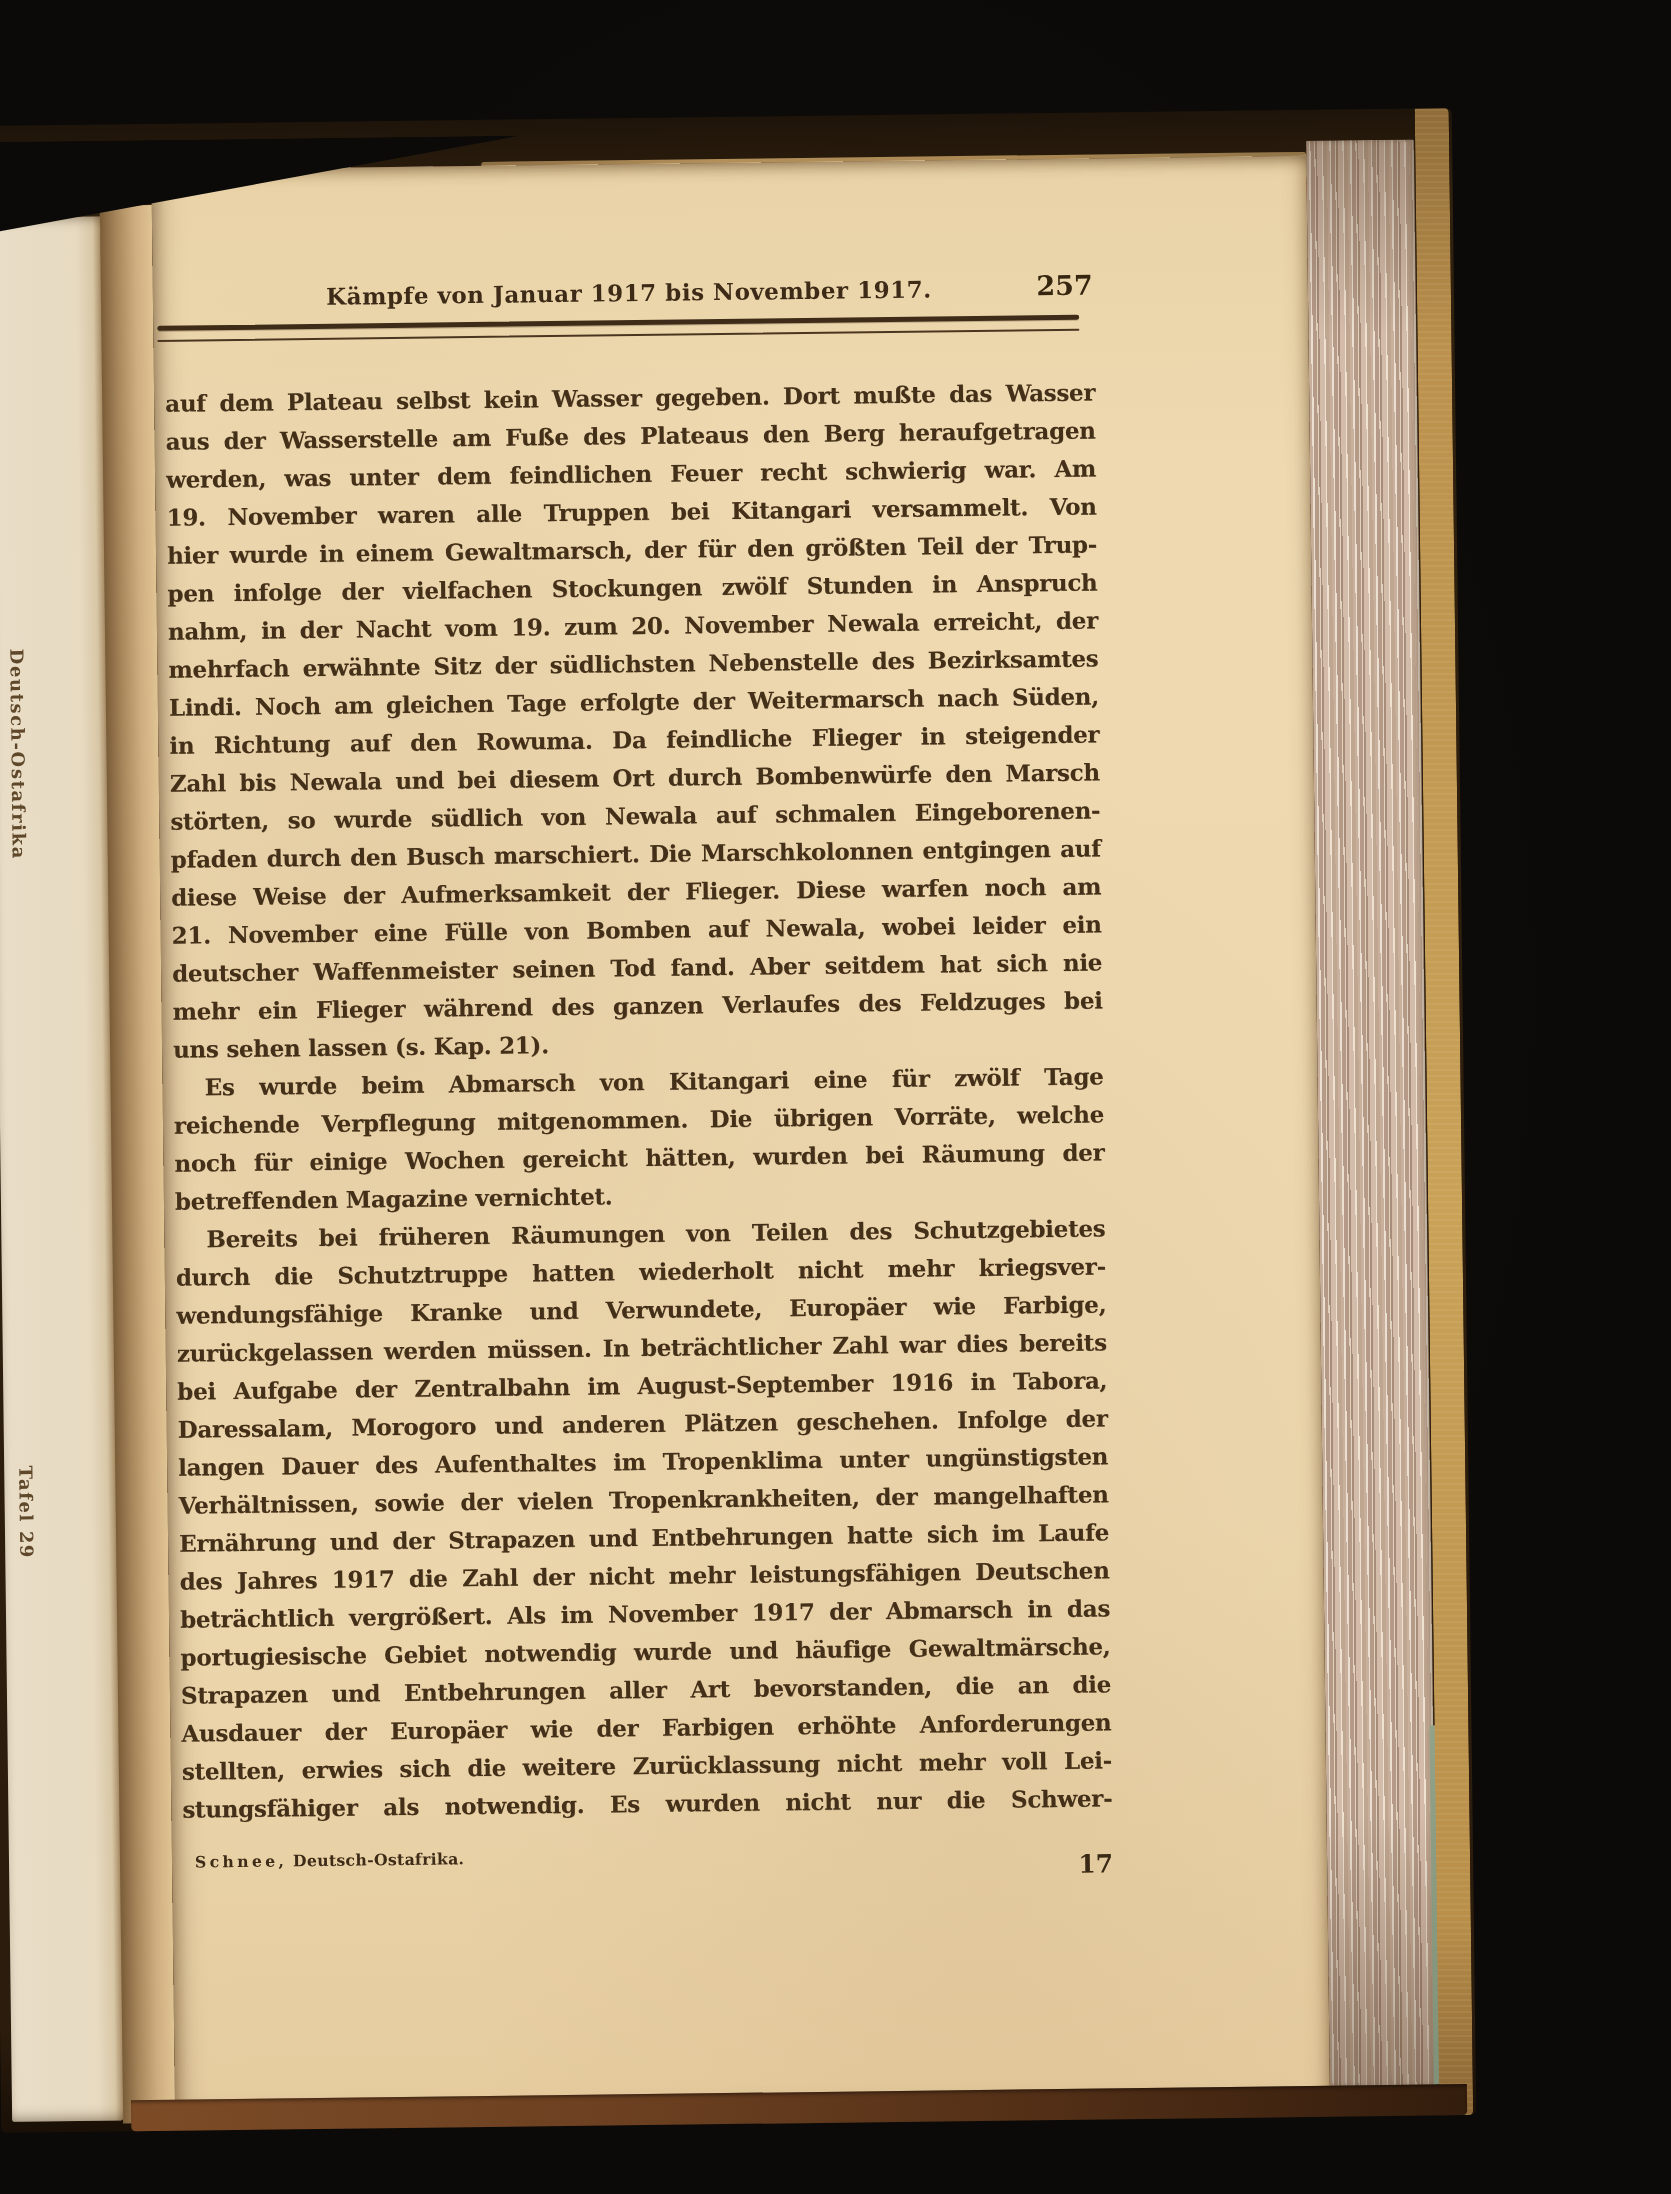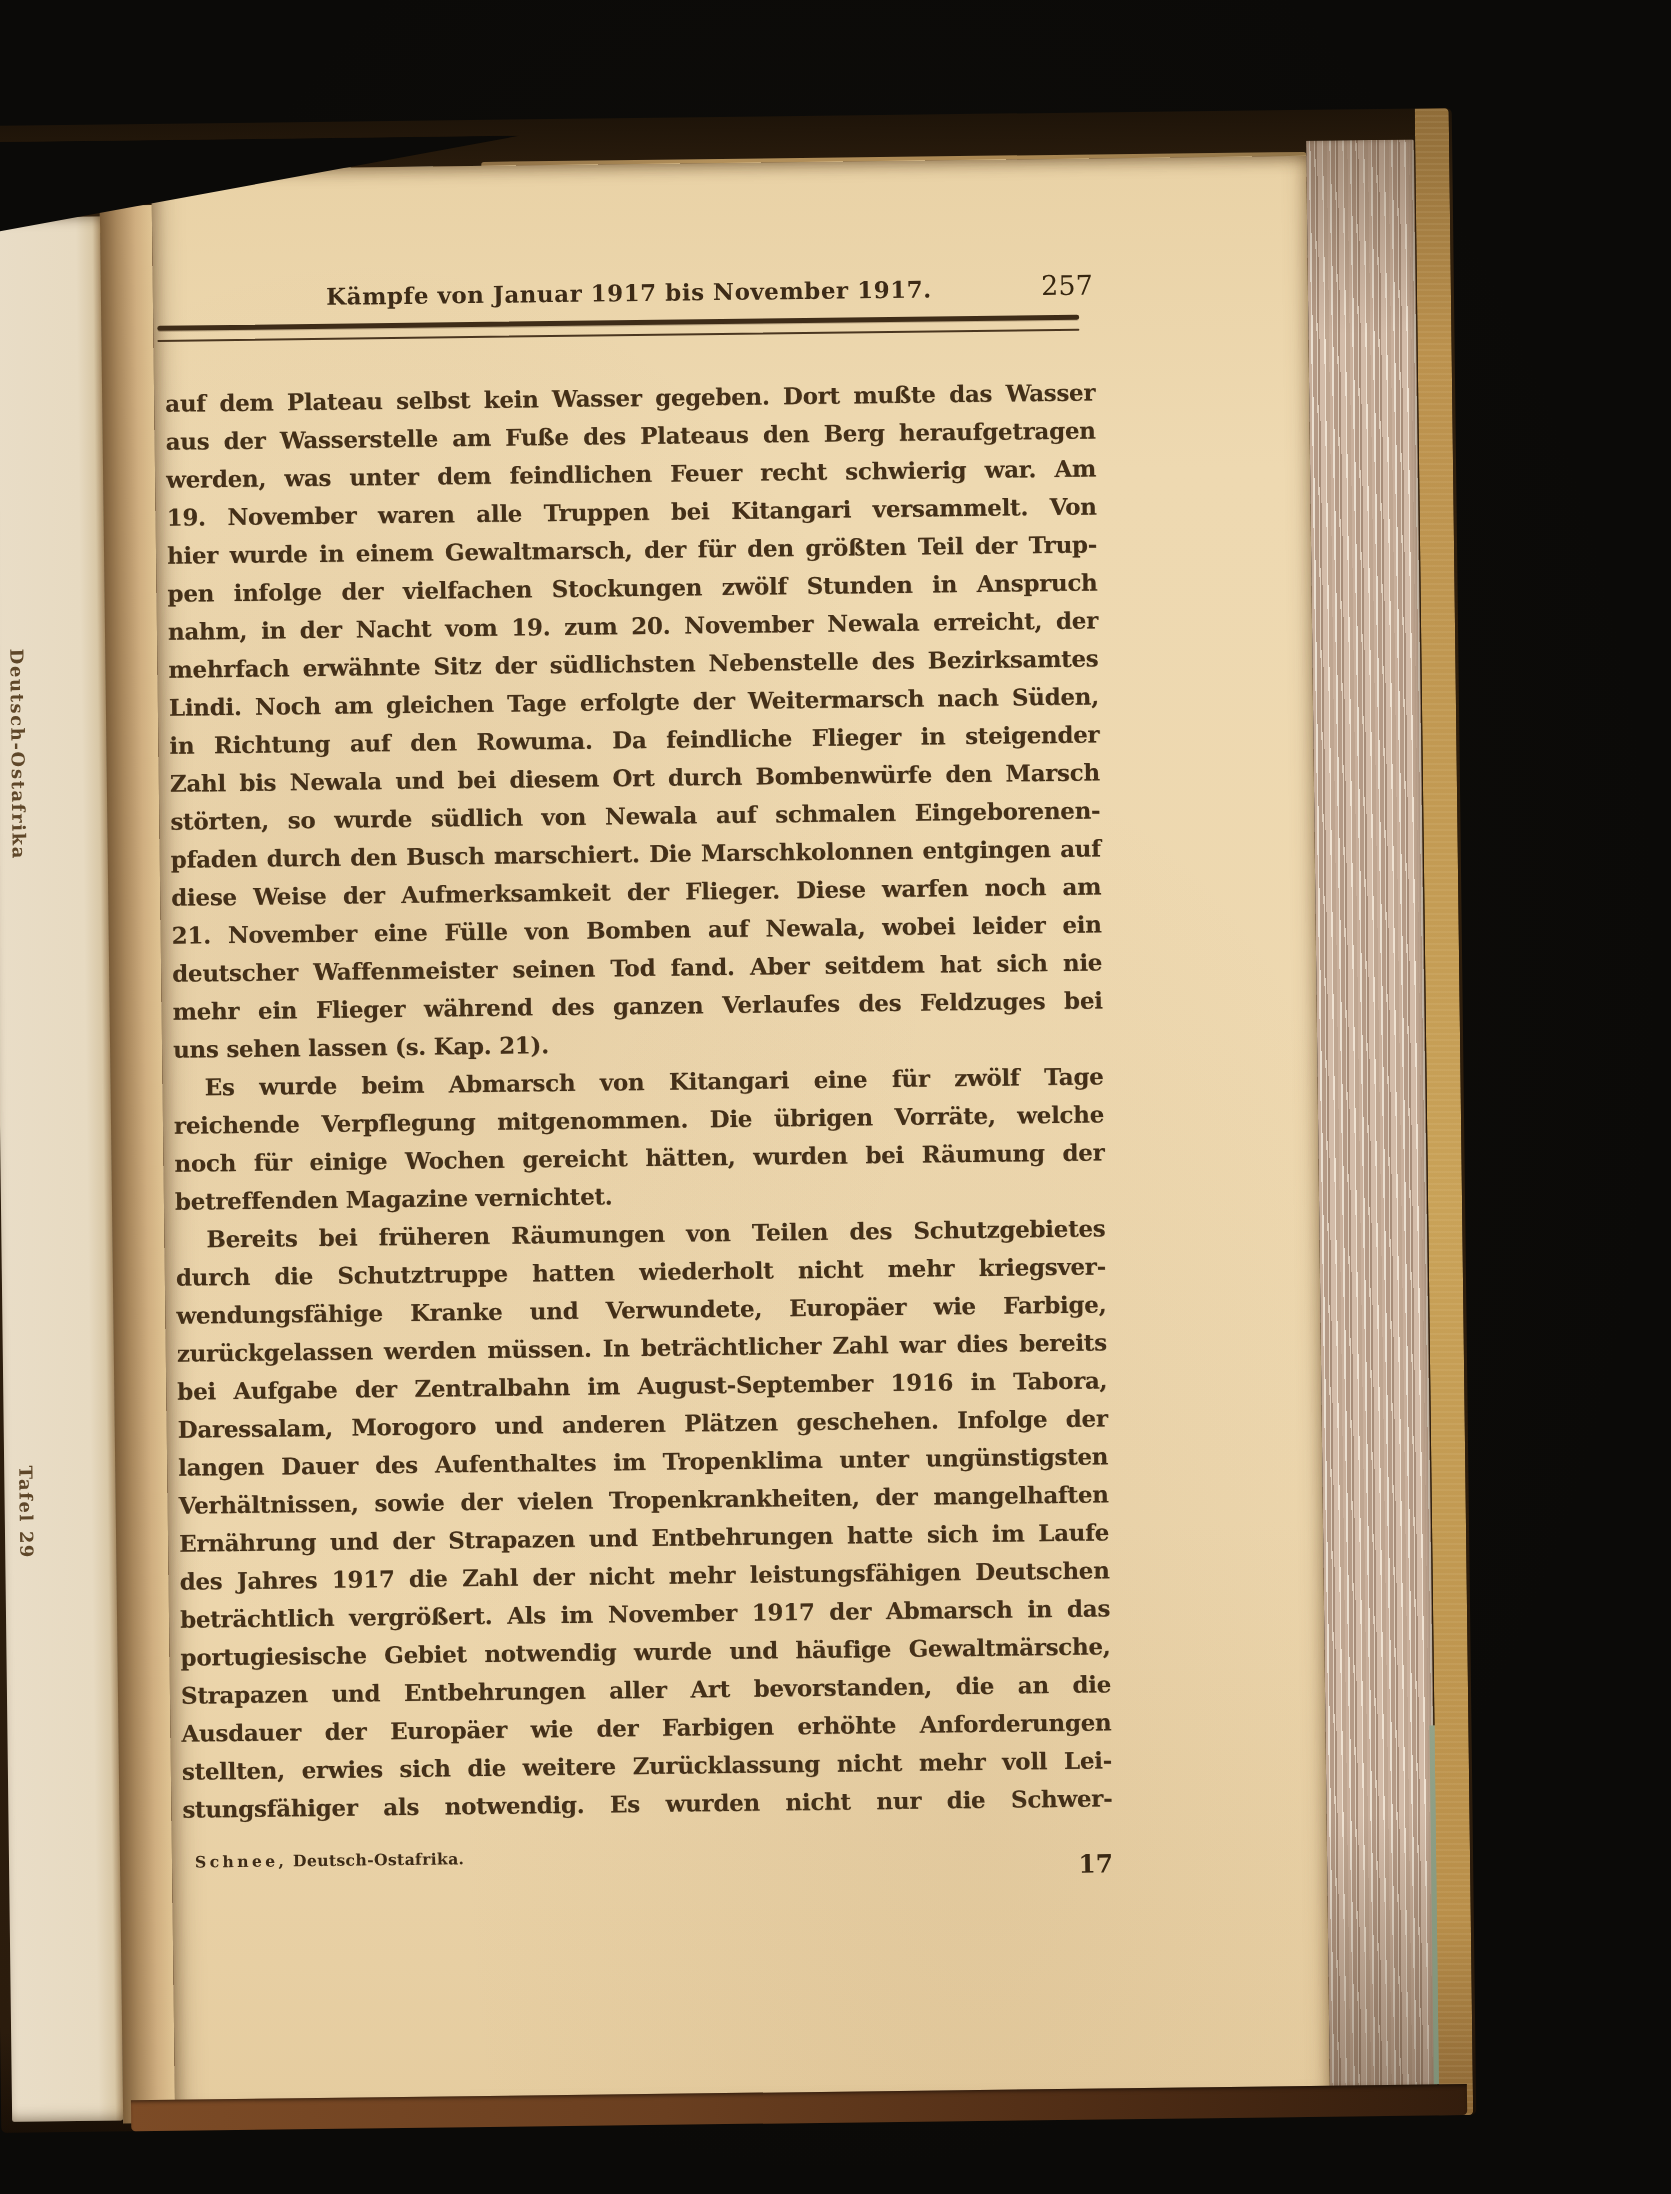--- a/index.html
+++ b/index.html
@@ -89,21 +89,21 @@
   }
   .page-header { position: absolute; left: 11px; top: 115px; width: 930px; height: 38px; }
   .running-title {
     text-align: center;
     font-size: 23px; font-weight: bold;
     color: #3d2b17;
     letter-spacing: 0.5px;
   }
   .page-number {
     position: absolute; right: 1.1px; top: -4.3px;
-    font-size: 27px; font-weight: normal;
+    font-size: 27px; font-weight: bold;
     color: #362610;
   }
   .rule-thick {
     position: absolute; left: 4.3px; top: 156px; width: 922px; height: 4.9px;
     background: linear-gradient(90deg, #463категория 0, #3e2c18 0); background: #3e2c18;
     border-radius: 2.7px;
     box-shadow: 0 1.6px 0.5px -0.5px rgba(62,44,24,.25);
   }
   .rule-thin {
     position: absolute; left: 4.3px; top: 170px; width: 922px; height: 1.6px;

